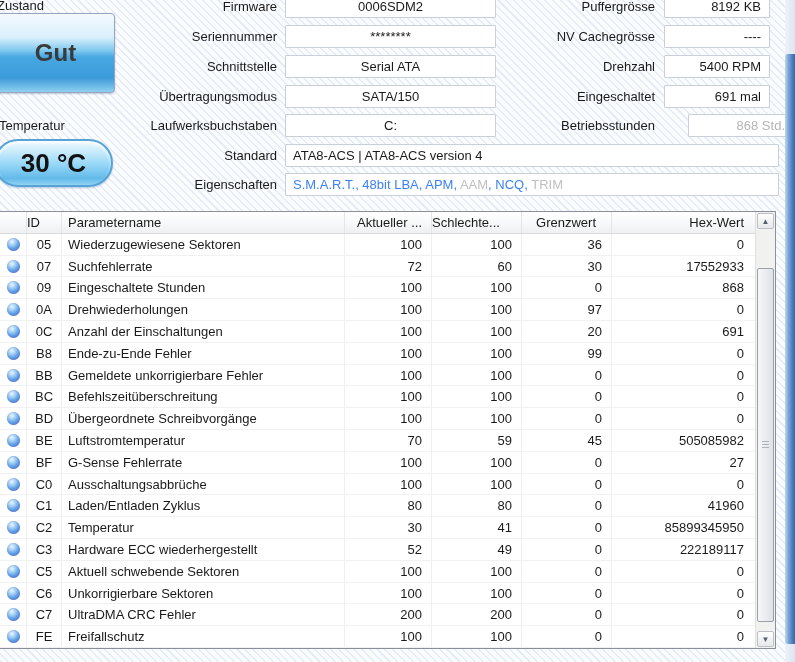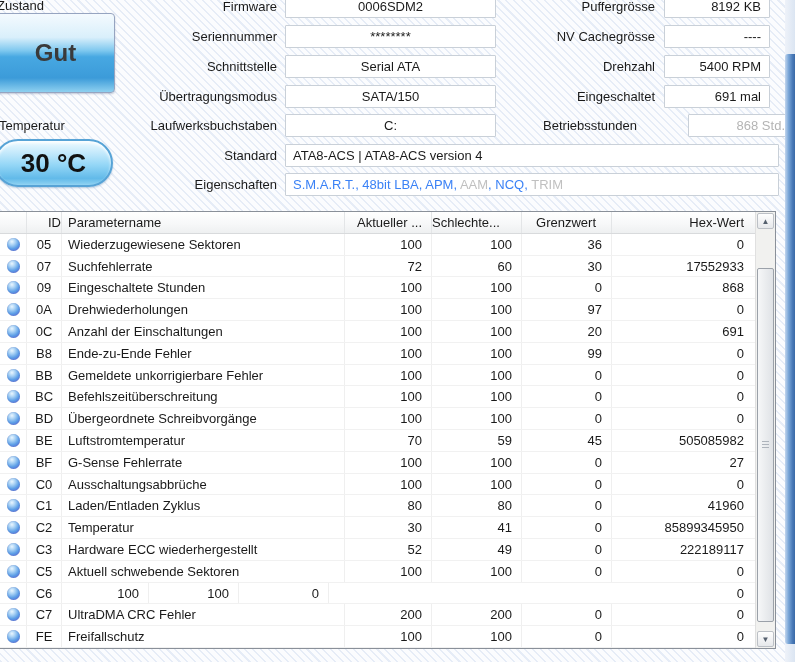--- a/index.html
+++ b/index.html
@@ -71,21 +71,21 @@
     display:flex; align-items:center;
   }
   .tcell:last-child { border-right:none; }
   .c-status { width:27px;  justify-content:center; }
   .c-id     { width:35px;  justify-content:center; }
   .c-name   { width:283px; padding-left:6px; }
   .c-cur    { width:87px;  justify-content:flex-end; padding-right:9px; }
   .c-worst  { width:90px;  justify-content:flex-end; padding-right:9px; }
   .c-thresh { width:90px;  justify-content:flex-end; padding-right:9px; }
   .c-raw    { flex:1;      justify-content:flex-end; padding-right:11px; }
-  .h-status { width:27px; } .h-id { width:35px; text-align:right; }
+  .h-status { width:27px; } .h-id { width:35px; text-align:left; }
   .h-name { width:283px; padding-left:6px; text-align:left; }
   .h-cur { width:87px; text-align:right; padding-right:9px; }
   .h-worst { width:90px; text-align:left; padding-right:9px; }
   .h-thresh { width:90px; text-align:right; padding-right:15px; }
   .h-raw { flex:1; text-align:right; padding-right:11px; }
   .dot {
     width:13px; height:13px; border-radius:50%;
     background:radial-gradient(circle at 38% 28%, #eaf6ff 0%, #a6d0f4 28%, #5b9de6 58%, #5f74d8 82%, #8476e0 100%);
     box-shadow:inset 0 0 1px rgba(60,80,160,.6);
   }
@@ -148,21 +148,21 @@
     <div class="f-label" style="left: 60px; width: 217px; top: 114px;">Laufwerksbuchstaben</div>
     <div class="f-box" style="left: 285px; width: 211px; top: 114px;">C:</div>
     <div class="f-label" style="left: 470px; width: 185px; top: -5px;">Puffergrösse</div>
     <div class="f-box right-al" style="left: 664px; width: 106px; top: -5px;">8192 KB</div>
     <div class="f-label" style="left: 470px; width: 185px; top: 25px;">NV Cachegrösse</div>
     <div class="f-box right-al" style="left: 664px; width: 106px; top: 25px;">----</div>
     <div class="f-label" style="left: 470px; width: 185px; top: 55px;">Drehzahl</div>
     <div class="f-box right-al" style="left: 664px; width: 106px; top: 55px;">5400 RPM</div>
     <div class="f-label" style="left: 470px; width: 185px; top: 85px;">Eingeschaltet</div>
     <div class="f-box right-al" style="left: 664px; width: 106px; top: 85px;">691 mal</div>
-    <div class="f-label" style="left: 452px; width: 185px; top: 114px;">Betriebsstunden</div>
+    <div class="f-label" style="left: 470px; width: 185px; top: 114px;">Betriebsstunden</div>
     <div class="f-box right-al disabled" style="left: 664px; width: 106px; top: 114px;">868 Std.</div>
   </div>
 
 <div class="f-label" style="left:60px; width:217px; top:144px;">Standard</div>
 <div class="f-box left-al" style="left:285px; width:494px; top:144px;">ATA8-ACS | ATA8-ACS version 4</div>
 
 <div class="f-label" style="left:60px; width:217px; top:173px;">Eigenschaften</div>
 <div class="f-box left-al" style="left:285px; width:494px; top:173px;"><span class="feat-on">S.M.A.R.T.</span><span class="feat-on">, </span><span class="feat-on">48bit LBA</span><span class="feat-on">, </span><span class="feat-on">APM</span><span class="feat-on">, </span><span class="feat-off">AAM</span><span class="feat-on">, </span><span class="feat-on">NCQ</span><span class="feat-on">, </span><span class="feat-off">TRIM</span></div>
 
 <div class="abs" id="smart-table">
@@ -350,20 +350,21 @@
         <div class="tcell c-cur">100</div>
         <div class="tcell c-worst">100</div>
         <div class="tcell c-thresh">0</div>
         <div class="tcell c-raw">0</div>
       </div>
       <div class="trow">
         <div class="tcell c-status">
           <span class="dot"></span>
         </div>
         <div class="tcell c-id">C6</div>
+        <div class="tcell c-name">Unkorrigierbare Sektoren</div>
         <div class="tcell c-cur">100</div>
         <div class="tcell c-worst">100</div>
         <div class="tcell c-thresh">0</div>
         <div class="tcell c-raw">0</div>
       </div>
       <div class="trow">
         <div class="tcell c-status">
           <span class="dot"></span>
         </div>
         <div class="tcell c-id">C7</div>

